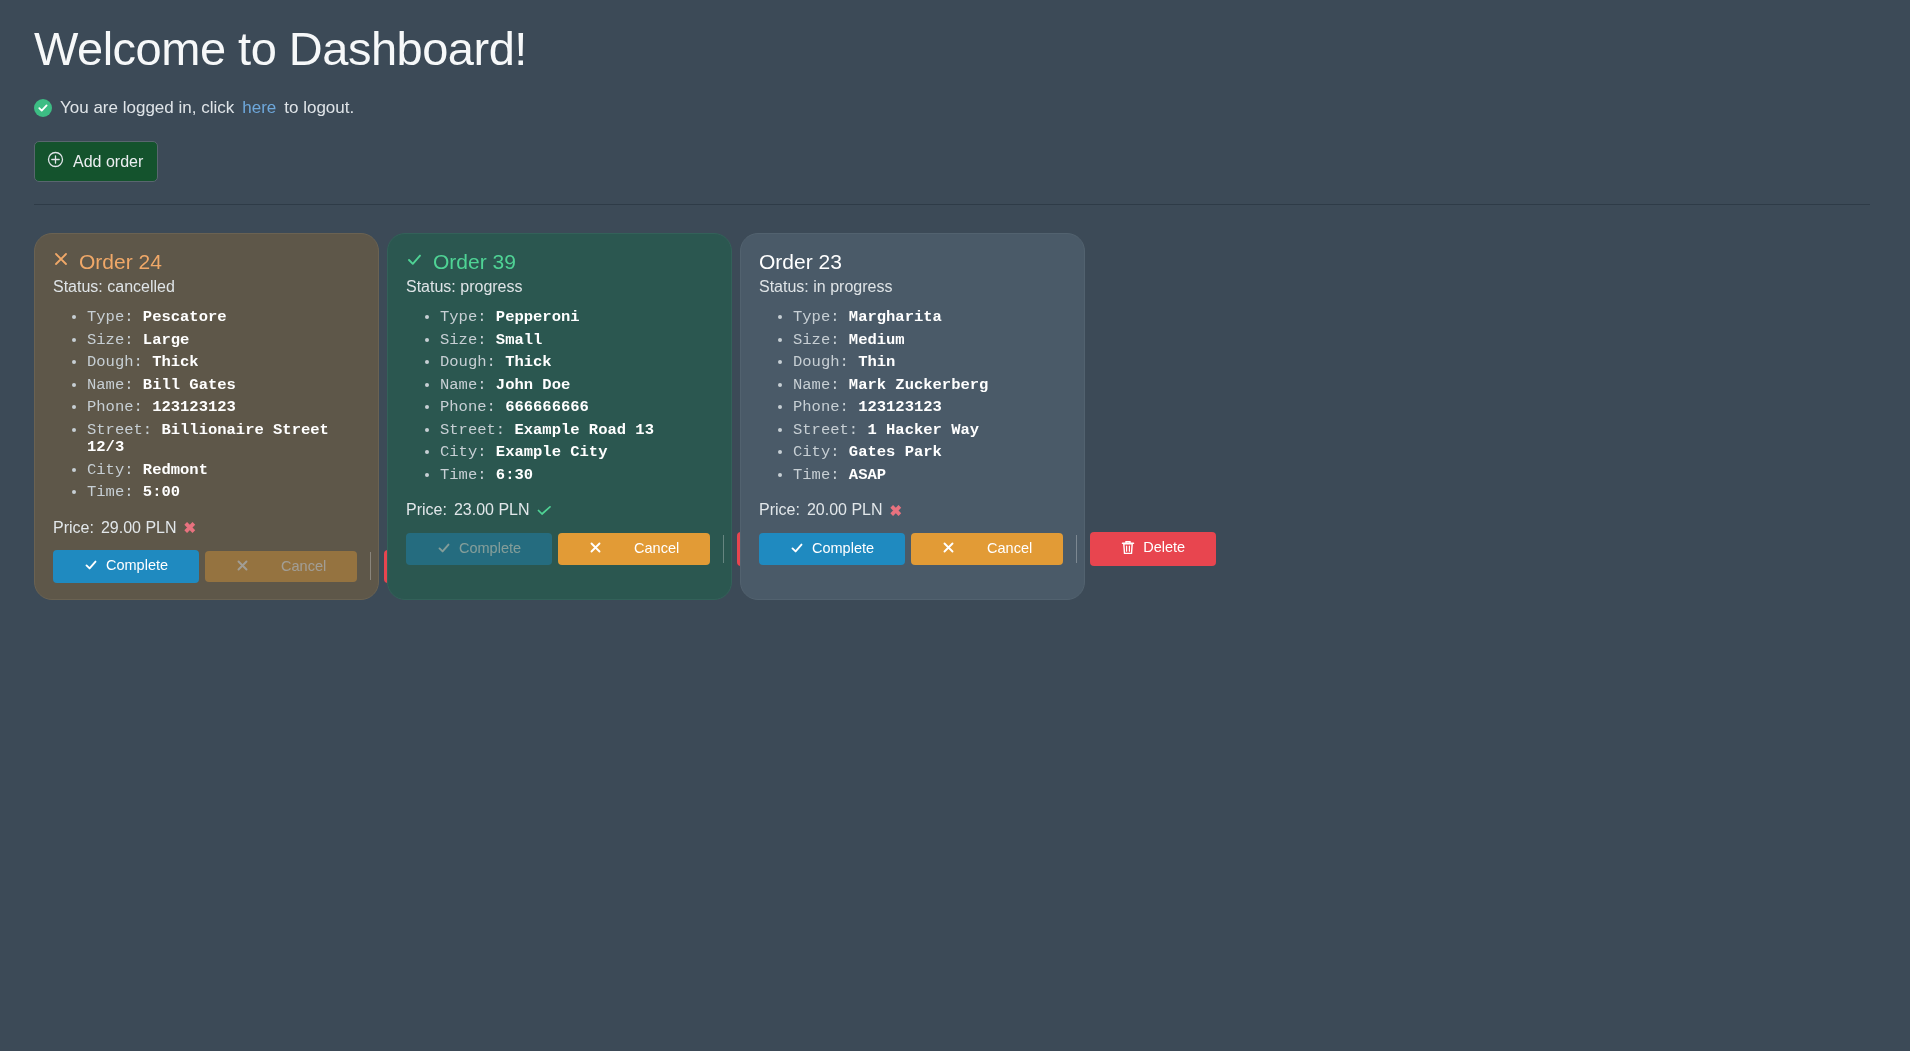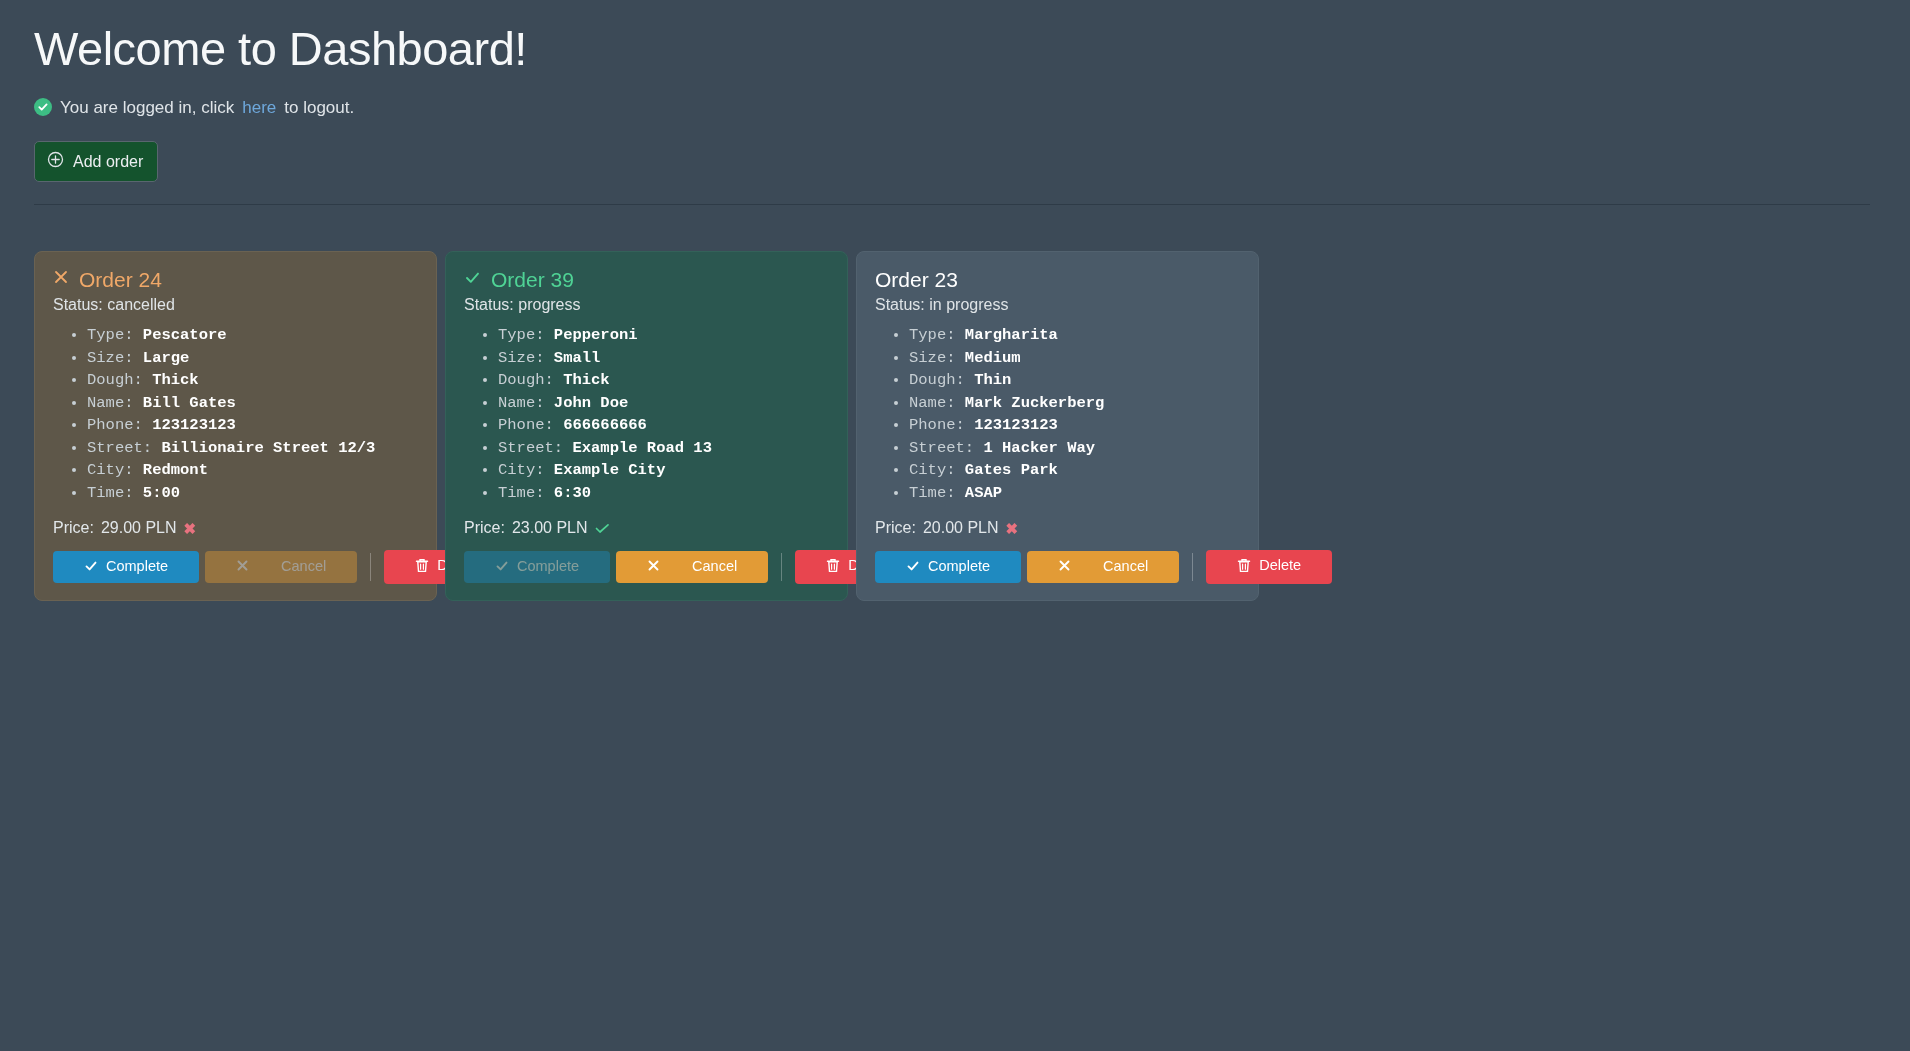--- a/index.html
+++ b/index.html
@@ -17,20 +17,21 @@
     font-size: 47px;
     font-weight: 400;
     line-height: 1.15;
     margin: 0 0 0 0;
     letter-spacing: -0.5px;
     color: #f6f8f9;
   }
 
   .login-line {
     display: flex;
+    align-items: center;
     gap: 8px;
     font-size: 17px;
     margin-top: 22px;
     color: #dfe4e8;
   }
   .check-badge {
     width: 18px; height: 18px;
     border-radius: 50%;
     background: #3dbd84;
     display: inline-flex;
@@ -61,25 +62,24 @@
     background: #2e3b47;
     width: 1836px;
   }
 
   .cards {
     display: flex;
     gap: 8px;
     margin-top: 28px;
   }
   .card {
-    width: 403px;
-    border-radius: 8px;
+    width: 345px;
+    border-radius: 18px;
     padding: 14px 18px 16px 18px;
     position: relative;
-    margin-top: 18px;
   }
   .card.cancelled { background: #5e5749; border: 1px solid #6a6252; }
   .card.completed { background: #2b5750; border: 1px solid #336159; }
   .card.progress  { background: #4a5a68; border: 1px solid #52626f; }
 
   .card-head {
     display: flex;
     align-items: center;
     gap: 10px;
     min-height: 26px;

